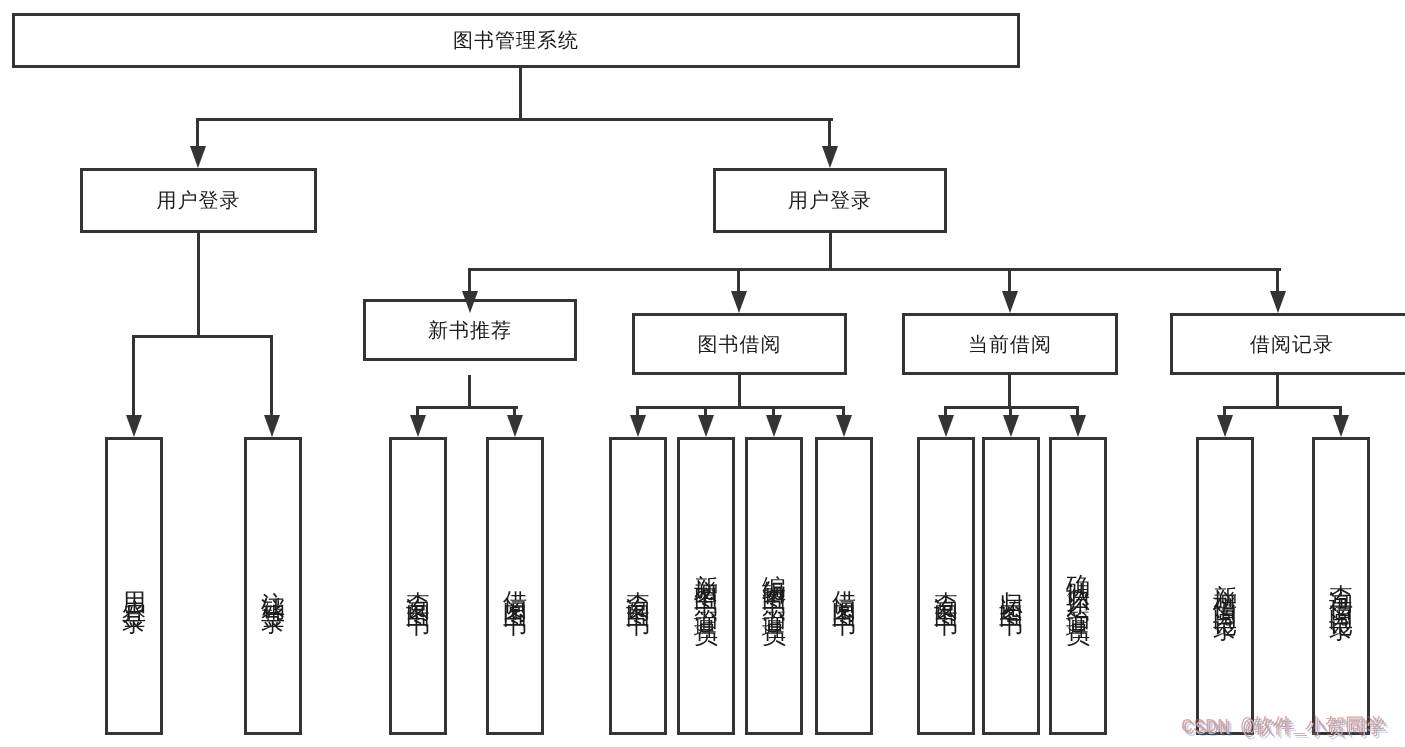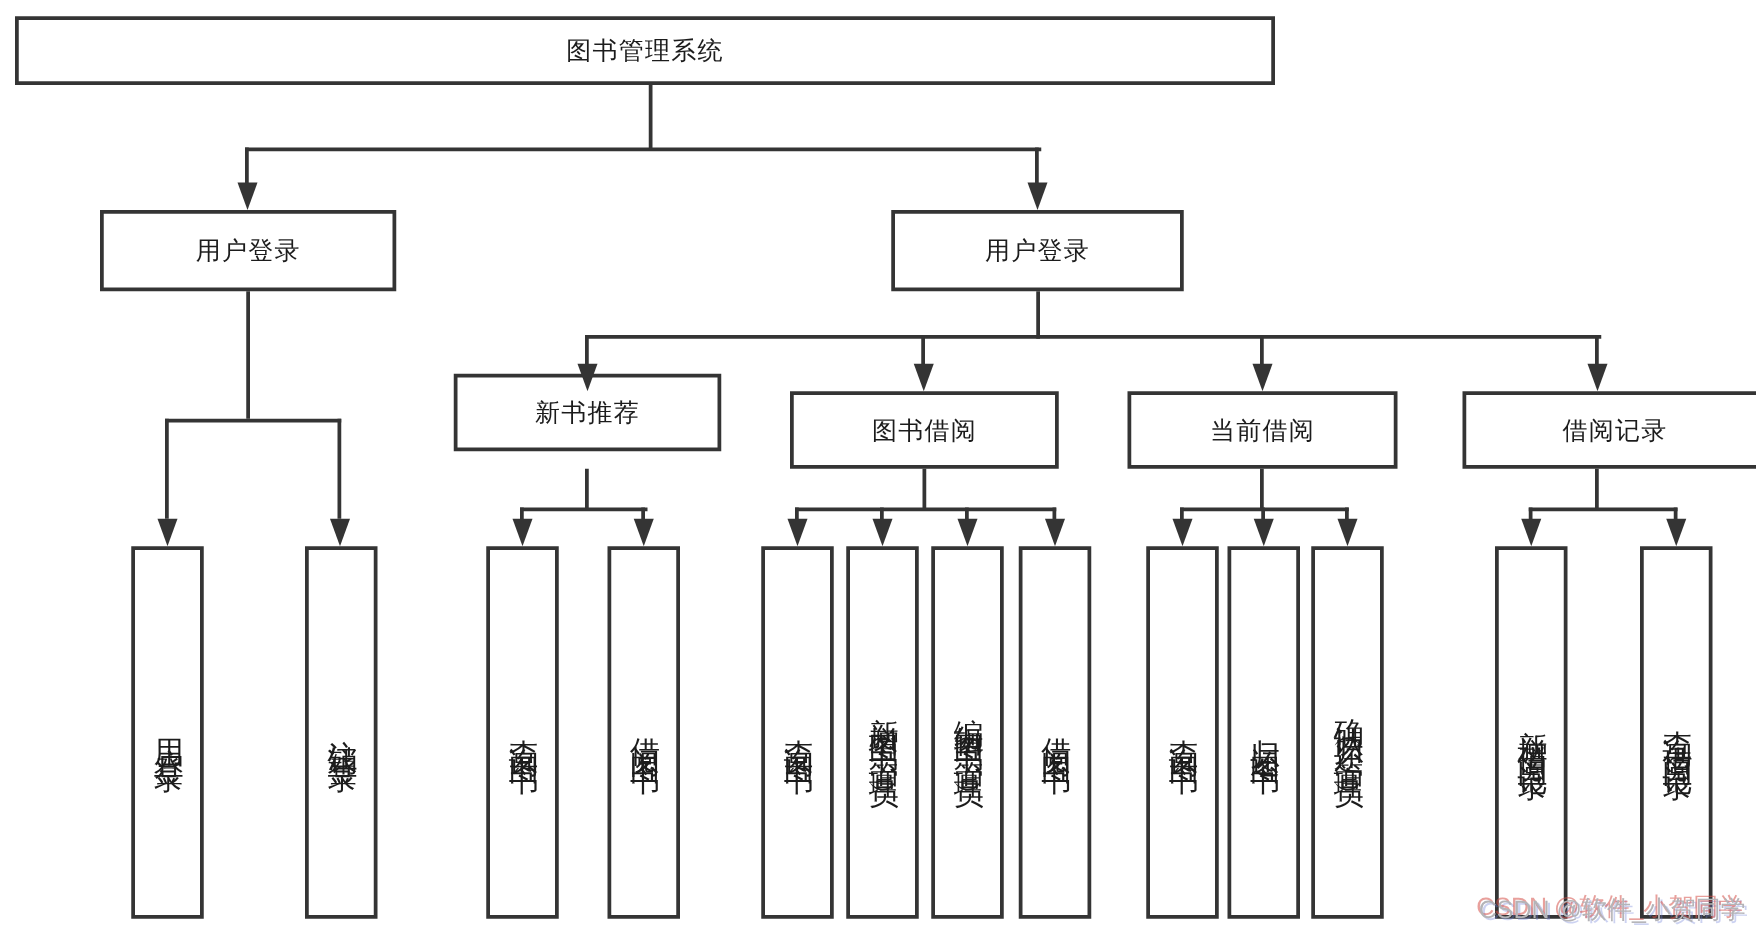--- a/index.html
+++ b/index.html
@@ -19,20 +19,21 @@
   .ln{position:absolute;background:#343434;}
   .ar{
     position:absolute;width:0;height:0;
     border-left:8px solid transparent;border-right:8px solid transparent;
     border-top:22px solid #343434;
   }
   .wm{
     position:absolute;left:1183px;top:714px;font-size:20px;white-space:nowrap;
     color:#b4b4b8;z-index:5;
     text-shadow:-2px -2px 0 rgba(214,82,74,.55), 2px 2px 0 rgba(108,125,216,.35);
+    font-family:Liberation Mono, monospace;
   }
 </style>
 </head>
 <body>
 
 <div class="stage">
 
   <div class="node h" style="left:12px;top:13px;width:1008px;height:55px">
     <span class="lbl">图书管理系统</span>
   </div>

